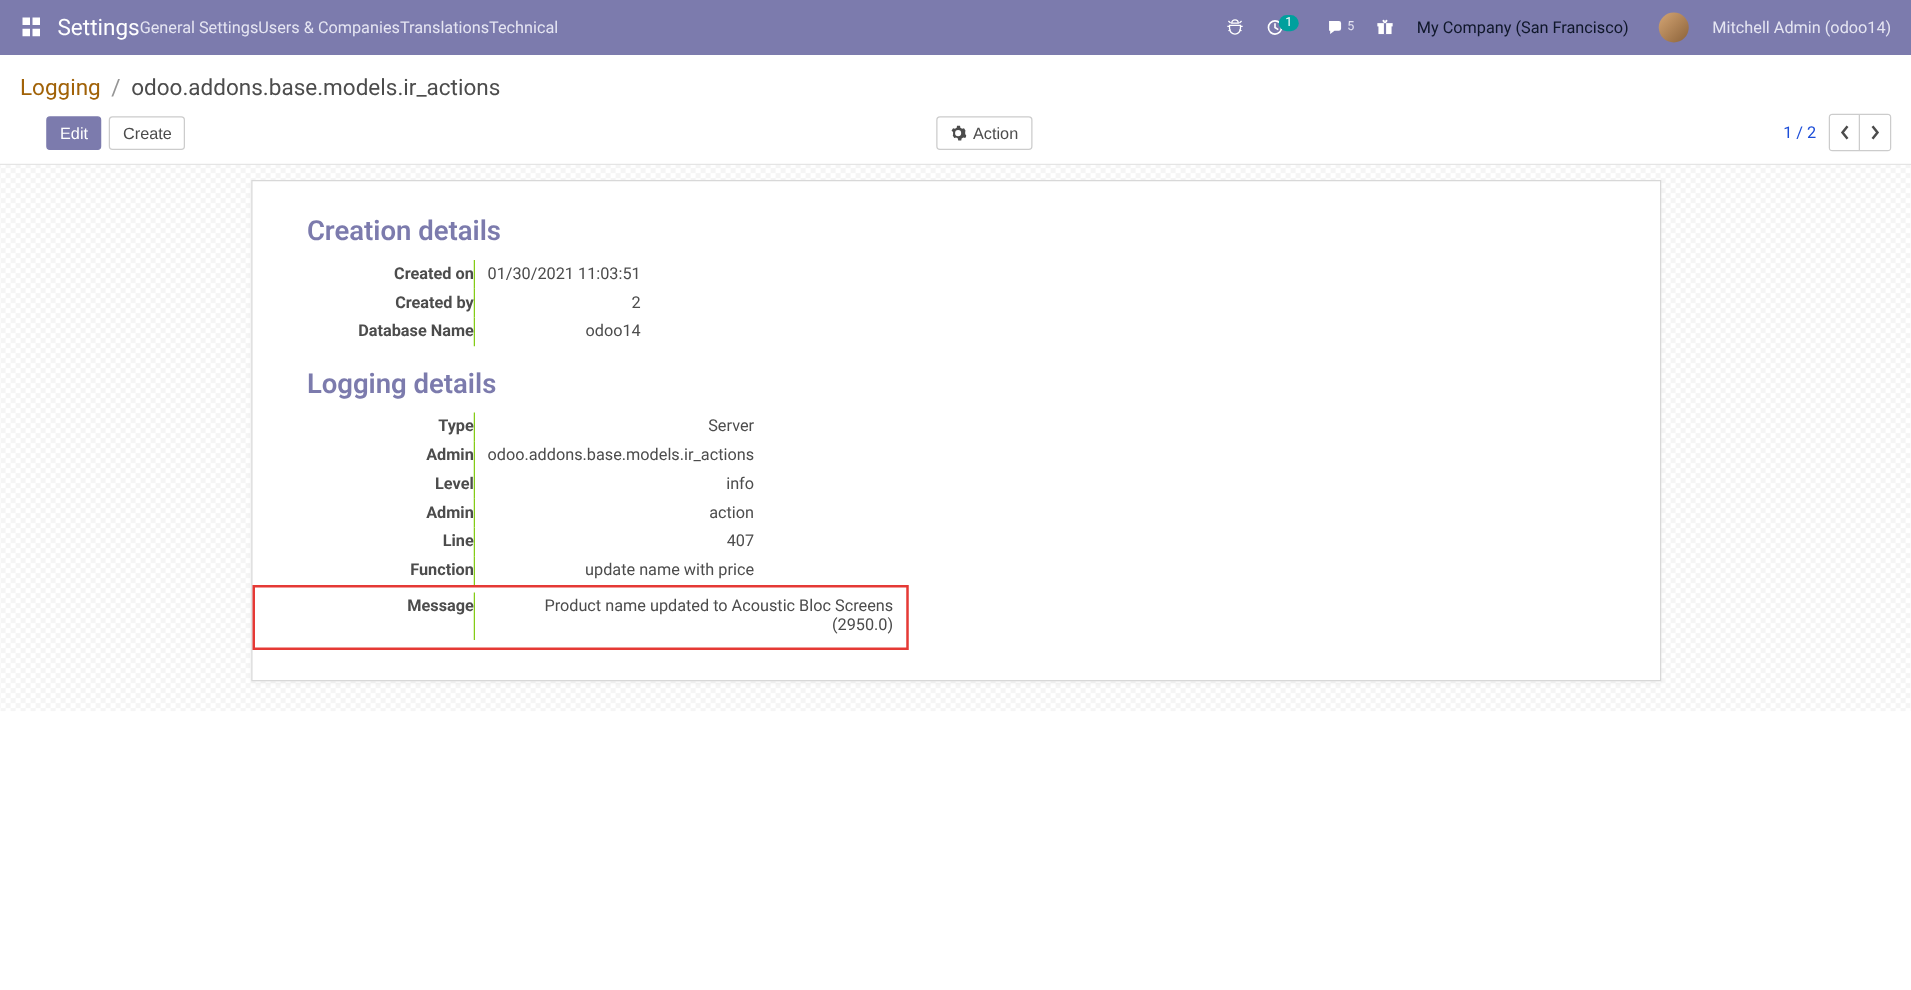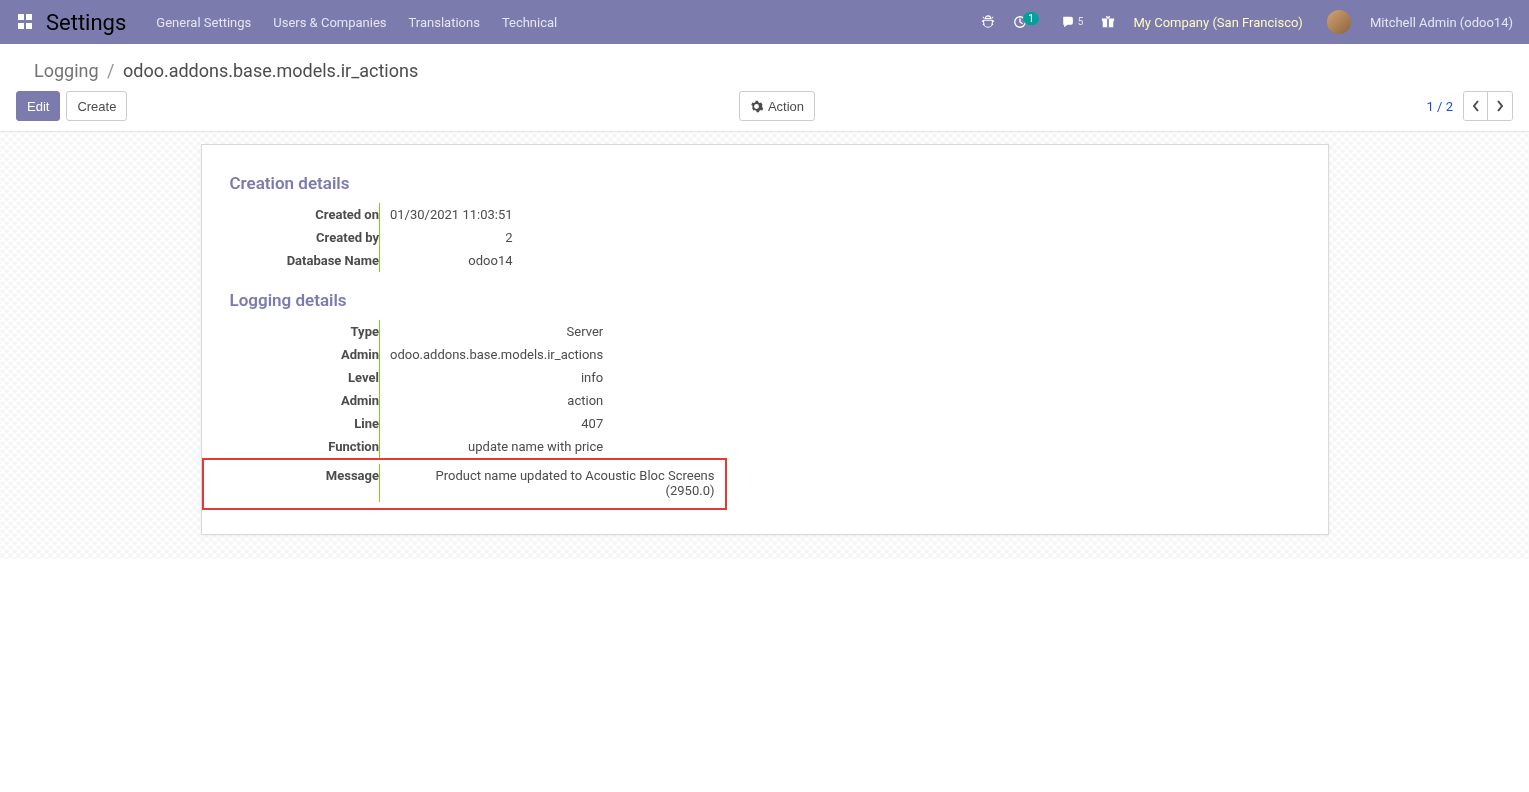--- a/index.html
+++ b/index.html
@@ -1,57 +1,57 @@
 <!DOCTYPE html>
 <html><head>
 <meta charset="utf-8">
 <style>
   * { box-sizing: border-box; margin: 0; padding: 0; }
   body { font-family: -apple-system, BlinkMacSystemFont, "Segoe UI", Roboto, "Helvetica Neue", Arial, sans-serif; font-size: 13px; color: #4c4c4c; background: #fff; }
   
   .navbar { background: #7c7bad; height: 44px; display: flex; align-items: center; color: #fff; padding: 0 10px; }
   .navbar .apps-icon { width: 16px; height: 16px; margin: 0 12px 0 8px; display: inline-flex; flex-wrap: wrap; gap: 2px; cursor: pointer; }
   .navbar .apps-icon span { width: 6px; height: 6px; background: #fff; }
-  .navbar .brand { font-size: 22px; font-weight: 400; margin-right: 30px; color: #000000; }
-  .navbar .menu { display: flex; gap: 22px; }
+  .navbar .brand { font-size: 18px; font-weight: 400; color: #ffffff; }
+  .navbar .menu { display: flex; }
   .navbar .menu a { color: #e5e5f2; font-size: 13px; text-decoration: none; cursor: pointer; }
   .navbar .spacer { flex: 1; }
   .navbar .sys { display: flex; align-items: center; gap: 18px; margin-right: 6px; }
   .navbar .sys .icon-item { color: #e5e5f2; display: flex; align-items: center; cursor: pointer; position: relative; }
   .navbar .sys svg { fill: #fff; }
   .navbar .badge { font-size: 10px; line-height: 1; margin-left: 2px; vertical-align: super; }
   .navbar .badge-green { background: #00a09d; border-radius: 8px; padding: 1px 5px; color: #fff; font-size: 10px; position: relative; top: -4px; left: -4px; }
-  .navbar .company { color: #fef9c3; font-size: 13px; cursor: pointer; }
+  .navbar .company { color: #0f172a; font-size: 13px; cursor: pointer; }
   .navbar .user { display: flex; align-items: center; gap: 19px; color: #e5e5f2; cursor: pointer; margin-left: 6px; }
   .navbar .avatar { width: 24px; height: 24px; border-radius: 50%; background: linear-gradient(135deg,#d4a574 0%,#8b6239 100%); display: inline-block; }
 
   .control-panel { padding: 10px 16px 0 16px; border-bottom: 1px solid #e5e5e5; }
   .breadcrumb { font-size: 18px; color: #6f6e8f; margin: 6px 0 10px 0; }
-  .breadcrumb a { color: #737373; text-decoration: none; cursor: pointer; margin-left: 18px; }
+  .breadcrumb a { color: #a16207; text-decoration: none; cursor: pointer; }
   .breadcrumb .sep { color: #959595; margin: 0 4px; }
   .breadcrumb .current { color: #4c4c4c; }
   
-  .cp-row { display: flex; padding-bottom: 10px; }
+  .cp-row { display: flex; align-items: center; padding-bottom: 10px; margin-left: 21px; }
   .btn { border: 1px solid #ccc; background: #fff; padding: 5px 10px; font-size: 13px; border-radius: 3px; cursor: pointer; color: #4c4c4c; }
   .btn + .btn { margin-left: 6px; }
   .btn-primary { background: #7c7bad; border-color: #7c7bad; color: #fff; }
   .cp-center { flex: 1; display: flex; justify-content: center; }
   .action-btn { display: flex; align-items: center; gap: 5px; }
   .gear-svg { width: 13px; height: 13px; }
   .cp-right { display: flex; align-items: center; gap: 10px; }
   .pager { color: #1d4ed8; font-size: 13px; }
   .pager-btns { display: flex; border: 1px solid #ccc; border-radius: 3px; overflow: hidden; }
   .pager-btns button { border: none; background: #fff; width: 24px; height: 28px; cursor: pointer; display: flex; align-items: center; justify-content: center; color: #4c4c4c; }
   .pager-btns button:first-child { border-right: 1px solid #ccc; }
   .pager-btns svg { width: 8px; height: 12px; }
 
   .content-bg { background: repeating-conic-gradient(#f5f5f5 0% 25%, #fff 0% 50%) 50% / 8px 8px; padding: 12px 0 24px 0; min-height: 420px; }
   .form-sheet { background: #fff; max-width: 1128px; margin: 0 auto; border: 1px solid #d8d8d8; box-shadow: 0 1px 3px rgba(0,0,0,.05); padding: 24px 28px; }
   
-  .section-title { color: #7c7bad; font-size: 17px; font-weight: 600; margin: 18px 0 10px 0; }
+  .section-title { color: #7c7bad; font-size: 22px; font-weight: 600; margin: 18px 0 10px 16px; }
   .section-title:first-child { margin-top: 4px; }
   
   .kv-group { display: table; border-collapse: collapse; }
   .kv-row { display: table-row; text-align: right; }
   .kv-label { display: table-cell; font-weight: bold; color: #4c4c4c; padding: 4px 0; width: 150px; font-size: 13px; }
   .kv-value { display: table-cell; padding: 4px 10px; border-left: 1px solid #84cc16; color: #4c4c4c; font-size: 13px; }
   .highlight-box { border: 2px solid #e53935; margin-left: -28px; margin-right: 0; padding-left: 26px; padding-top: 4px; padding-bottom: 6px; max-width: 525px; }
   .highlight-box .kv-label { width: 150px; }
 </style>
 </head>

